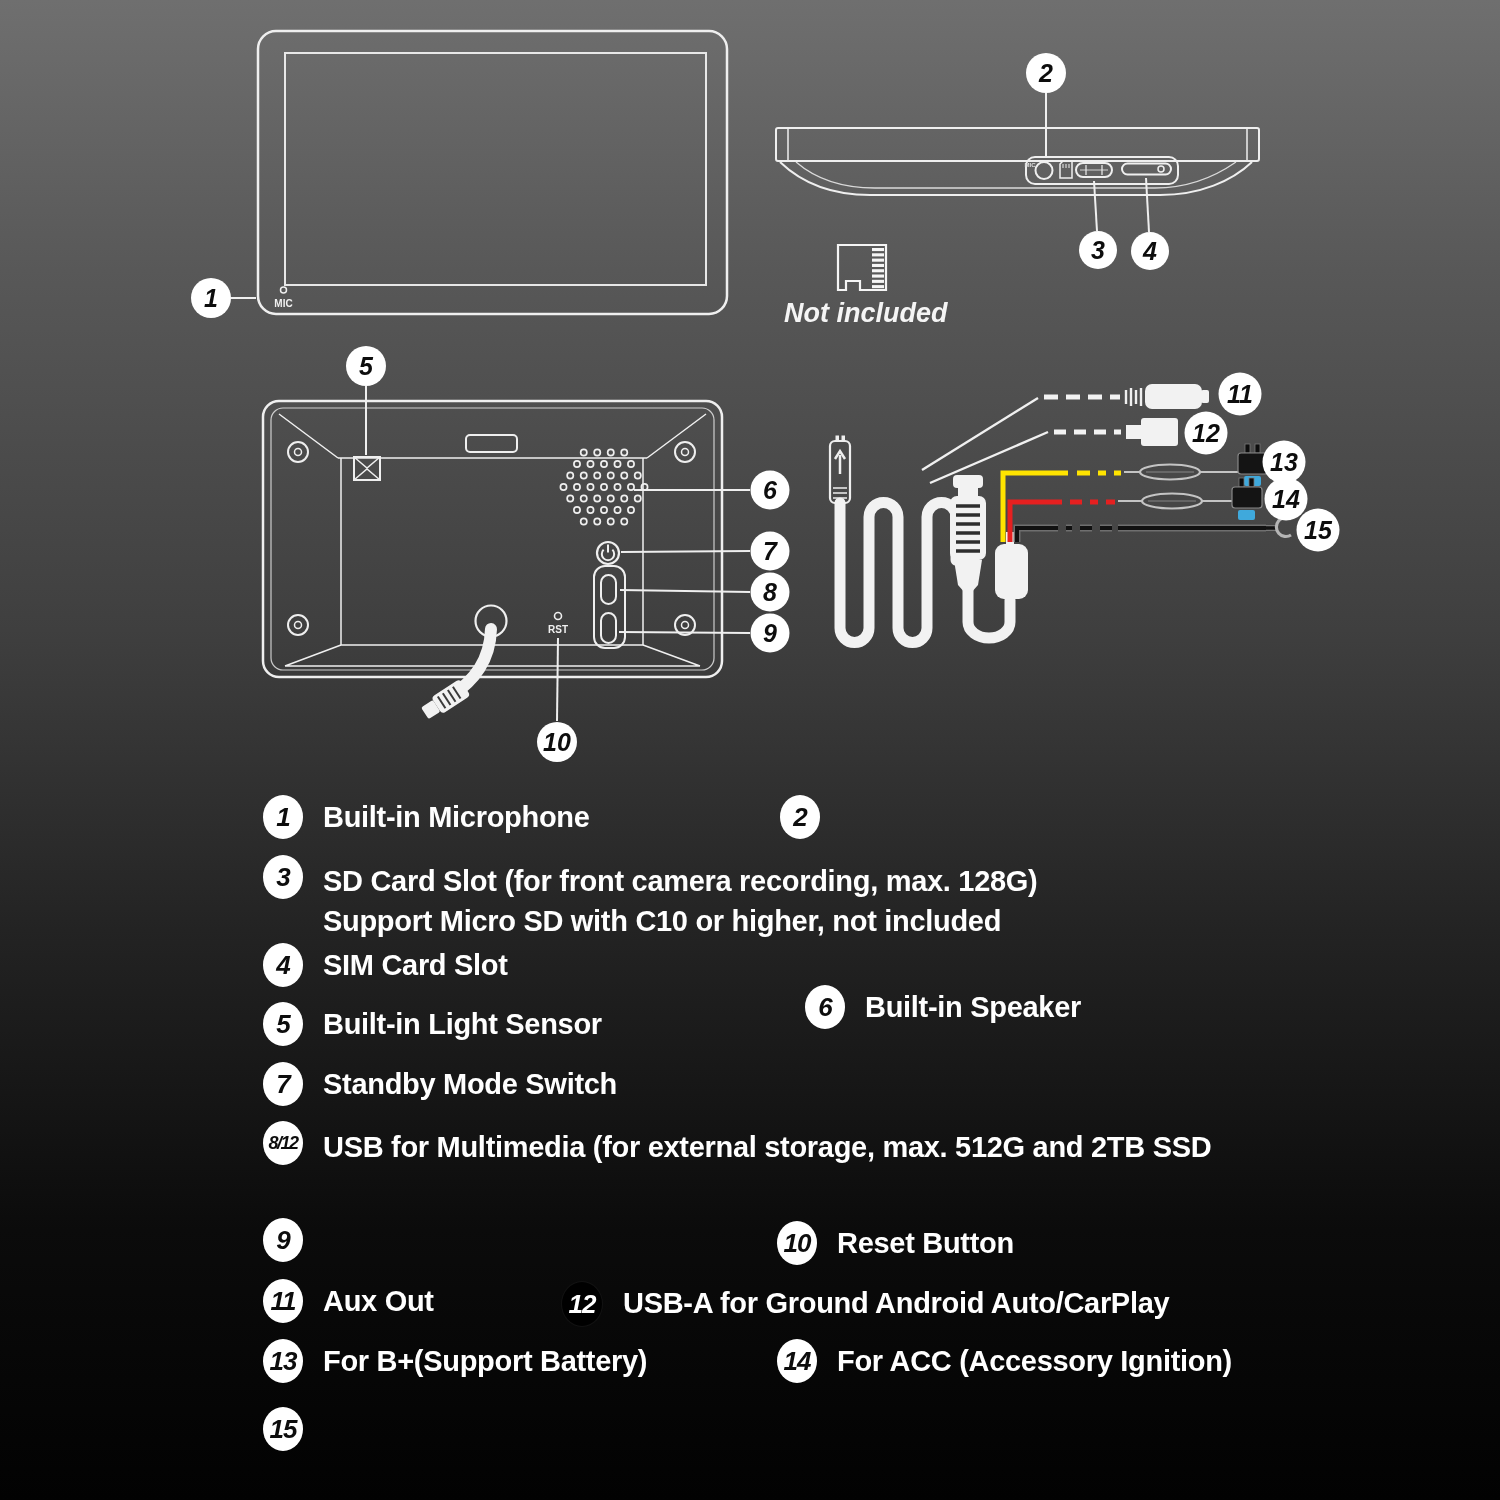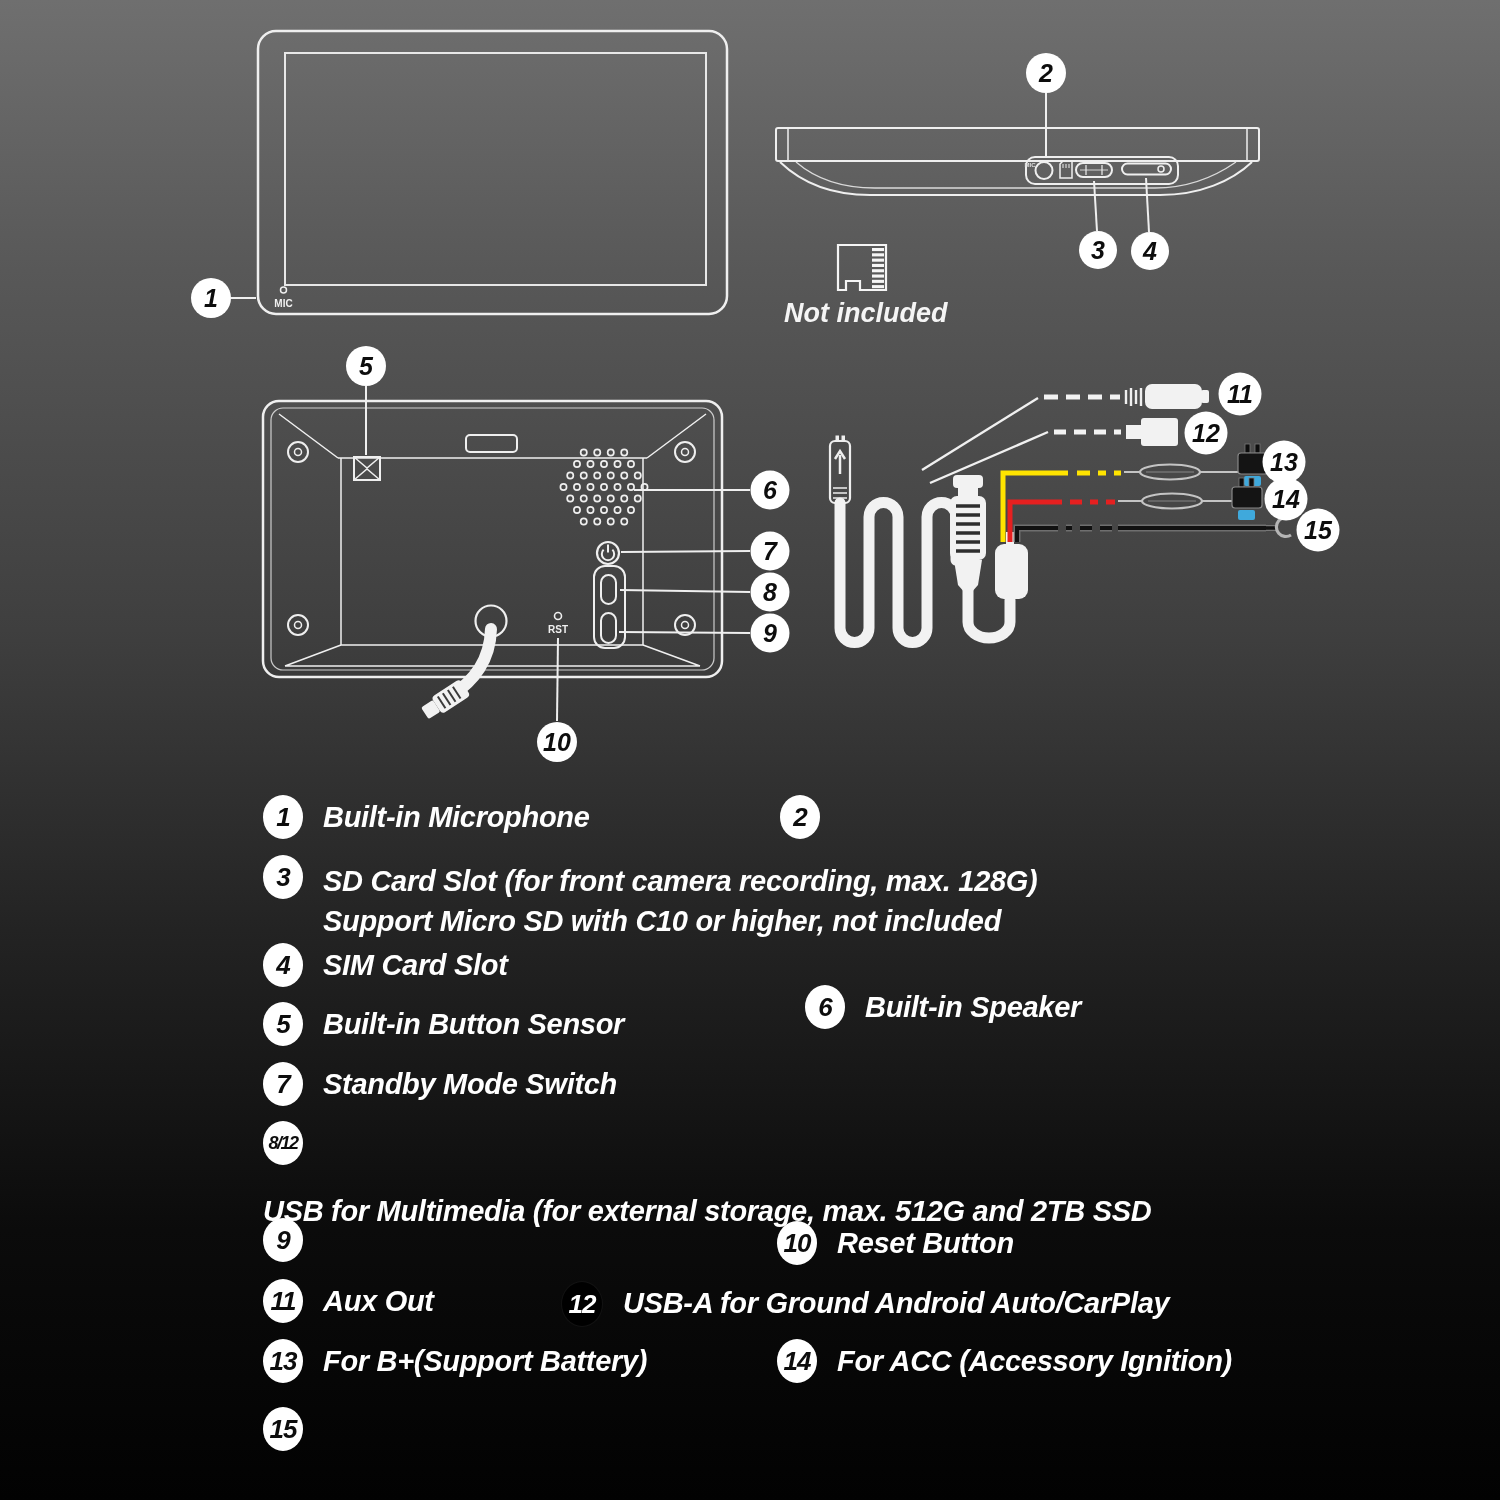--- a/index.html
+++ b/index.html
@@ -11,21 +11,21 @@
   svg{position:absolute;left:0;top:0;}
   .lrow{position:absolute;display:flex;align-items:flex-start;gap:20px;}
   .badge{
     flex:0 0 auto;width:40px;height:44px;border-radius:50%;background:#ffffff;color:#0d0d0d;
     display:flex;align-items:center;justify-content:center;
     font-style:italic;font-weight:bold;font-size:26px;letter-spacing:-1px;
   }
   .badge.small{font-size:18px;letter-spacing:-1.5px;}
   .badge.dark{background:#000;color:#fff;border:1px solid rgba(255,255,255,0.07);}
   .ltext{
-    color:#fff;font-style:italic;font-weight:bold;font-size:29px;
+    color:#fff;font-weight:bold;font-size:29px;
     line-height:44px;white-space:nowrap;letter-spacing:-0.3px;
   }
   .ltext.two{line-height:40px;margin-top:6px;}
   .callout-num{font:italic bold 25px "Liberation Sans",sans-serif;fill:#0d0d0d;}
   .note-text{font:italic bold 27px "Liberation Sans",sans-serif;fill:#f5f5f5;}
   .tiny-label{font:bold 10px "Liberation Sans",sans-serif;fill:#f0f0f0;}
 </style>
 </head>
 <body>
 
@@ -362,27 +362,27 @@
   <div class="lrow" style="left:263px;top:943px;">
     <div class="badge">4</div>
     <div class="ltext">SIM Card Slot</div>
   </div>
   <div class="lrow" style="left:805px;top:985px;">
     <div class="badge">6</div>
     <div class="ltext">Built-in Speaker</div>
   </div>
   <div class="lrow" style="left:263px;top:1002px;">
     <div class="badge">5</div>
-    <div class="ltext">Built-in Button Sensor</div>
+    <div class="ltext">Built-in Light Sensor</div>
   </div>
   <div class="lrow" style="left:263px;top:1062px;">
     <div class="badge">7</div>
     <div class="ltext">Standby Mode Switch</div>
   </div>
-  <div class="lrow" style="left:263px;top:1121px;flex-direction:column;">
+  <div class="lrow" style="left:263px;top:1121px;">
     <div class="badge small">8/12</div>
     <div class="ltext two">
       <div>USB for Multimedia (for external storage, max. 512G and 2TB SSD</div>
     </div>
   </div>
   <div class="lrow" style="left:263px;top:1218px;">
     <div class="badge">9</div>
   </div>
   <div class="lrow" style="left:777px;top:1221px;">
     <div class="badge">10</div>

